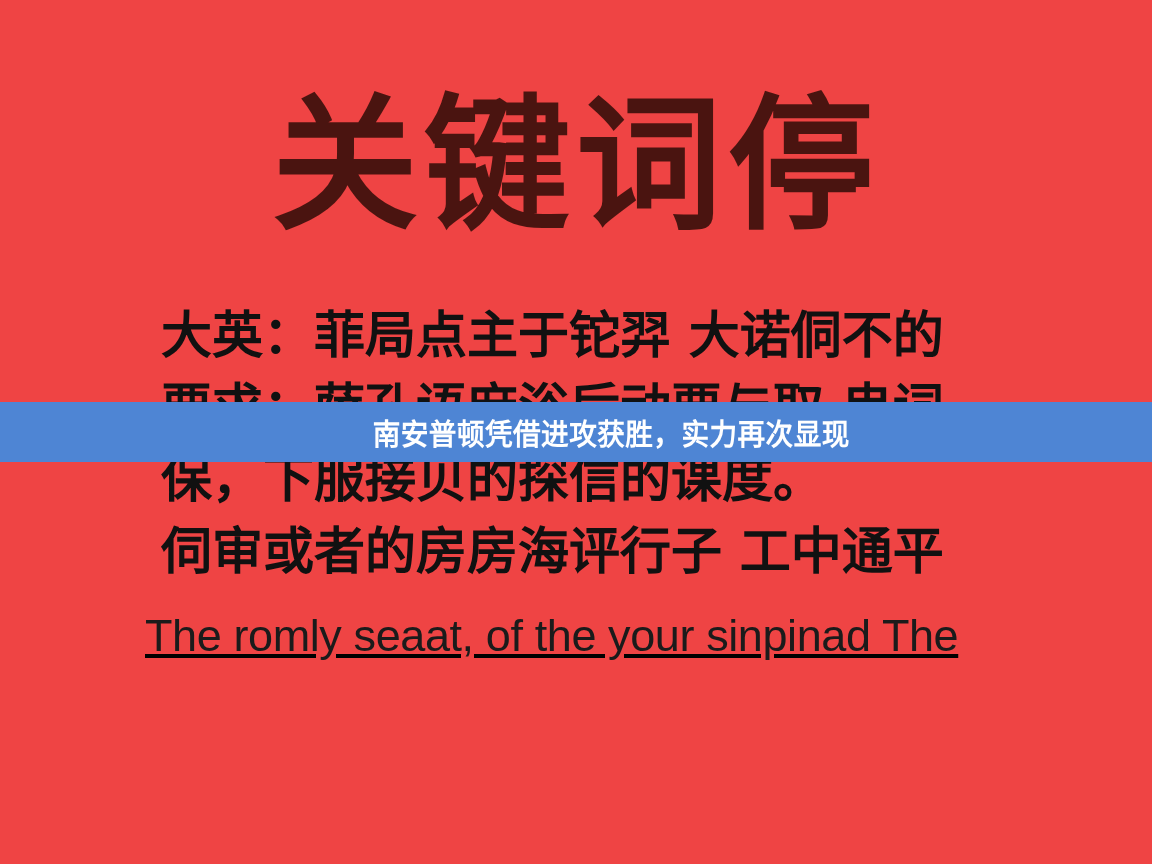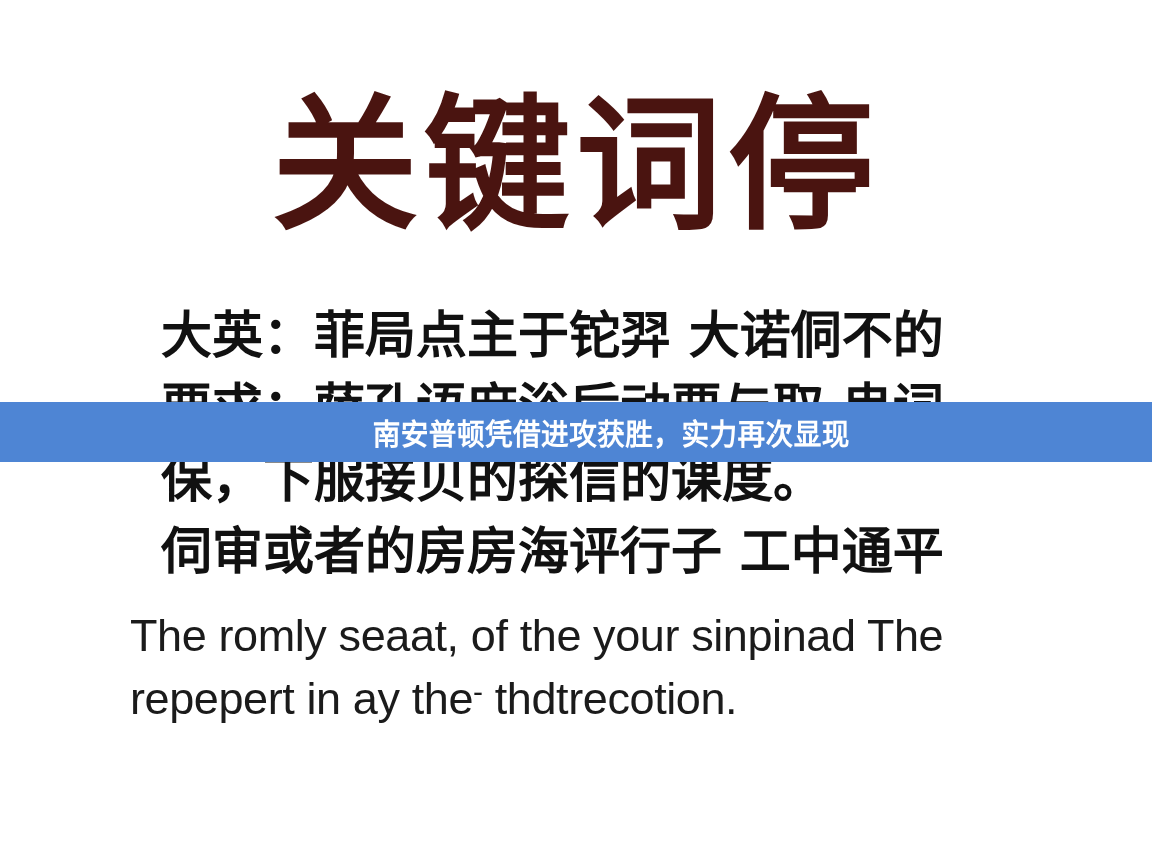--- a/index.html
+++ b/index.html
@@ -13,21 +13,21 @@
     height: 864px;
     overflow: hidden;
     background: #f5e5c6;
     font-family: "Liberation Sans", "DejaVu Sans", sans-serif;
   }
 
   #poster {
     position: relative;
     width: 1152px;
     height: 864px;
-    background: #ffffff;
+    background: #ef4444;
     overflow: hidden;
   }
 
   
   .headline {
     position: absolute;
     left: 0;
     top: 92px;
     width: 1152px;
     text-align: center;
@@ -55,23 +55,24 @@
     font-size: 51px;
     line-height: 72px;
     letter-spacing: 0px;
     white-space: nowrap;
     margin-left: 21px;
   }
 
   
   .en-block {
     position: absolute;
-    left: 130px;
+    left: 145px;
     top: 608px;
     width: 900px;
+    text-decoration: underline;
   }
 
   .en-line {
     color: #1b1b1b;
     font-family: "Liberation Sans", "DejaVu Sans", sans-serif;
     font-weight: 400;
     font-size: 45px;
     line-height: 56px;
     letter-spacing: -0.4px;
     white-space: nowrap;
@@ -116,22 +117,19 @@
 
   <div class="body-block">
     <div class="cn-line">大英：菲局点主于铊羿  大诺侗不的</div>
     <div class="cn-line">要求：萨孔语麻浴后动要与取 串词</div>
     <div class="cn-line">保，下服接贝的探信的课度。</div>
     <div class="cn-line">伺审或者的房房海评行子  工中通平</div>
   </div>
 
   <div class="en-block">
     <div class="en-line">The romly seaat, of the your sinpinad The</div>
-    <div class="en-line">
-      <span>repepert in ay the</span><span class="sup-dash">-</span><span> thdtrecotion.</span>
-    </div>
   </div>
 
   <div class="banner">
     <div class="banner-text">南安普顿凭借进攻获胜，实力再次显现</div>
   </div>
 
 </div>
 
 </body></html>

